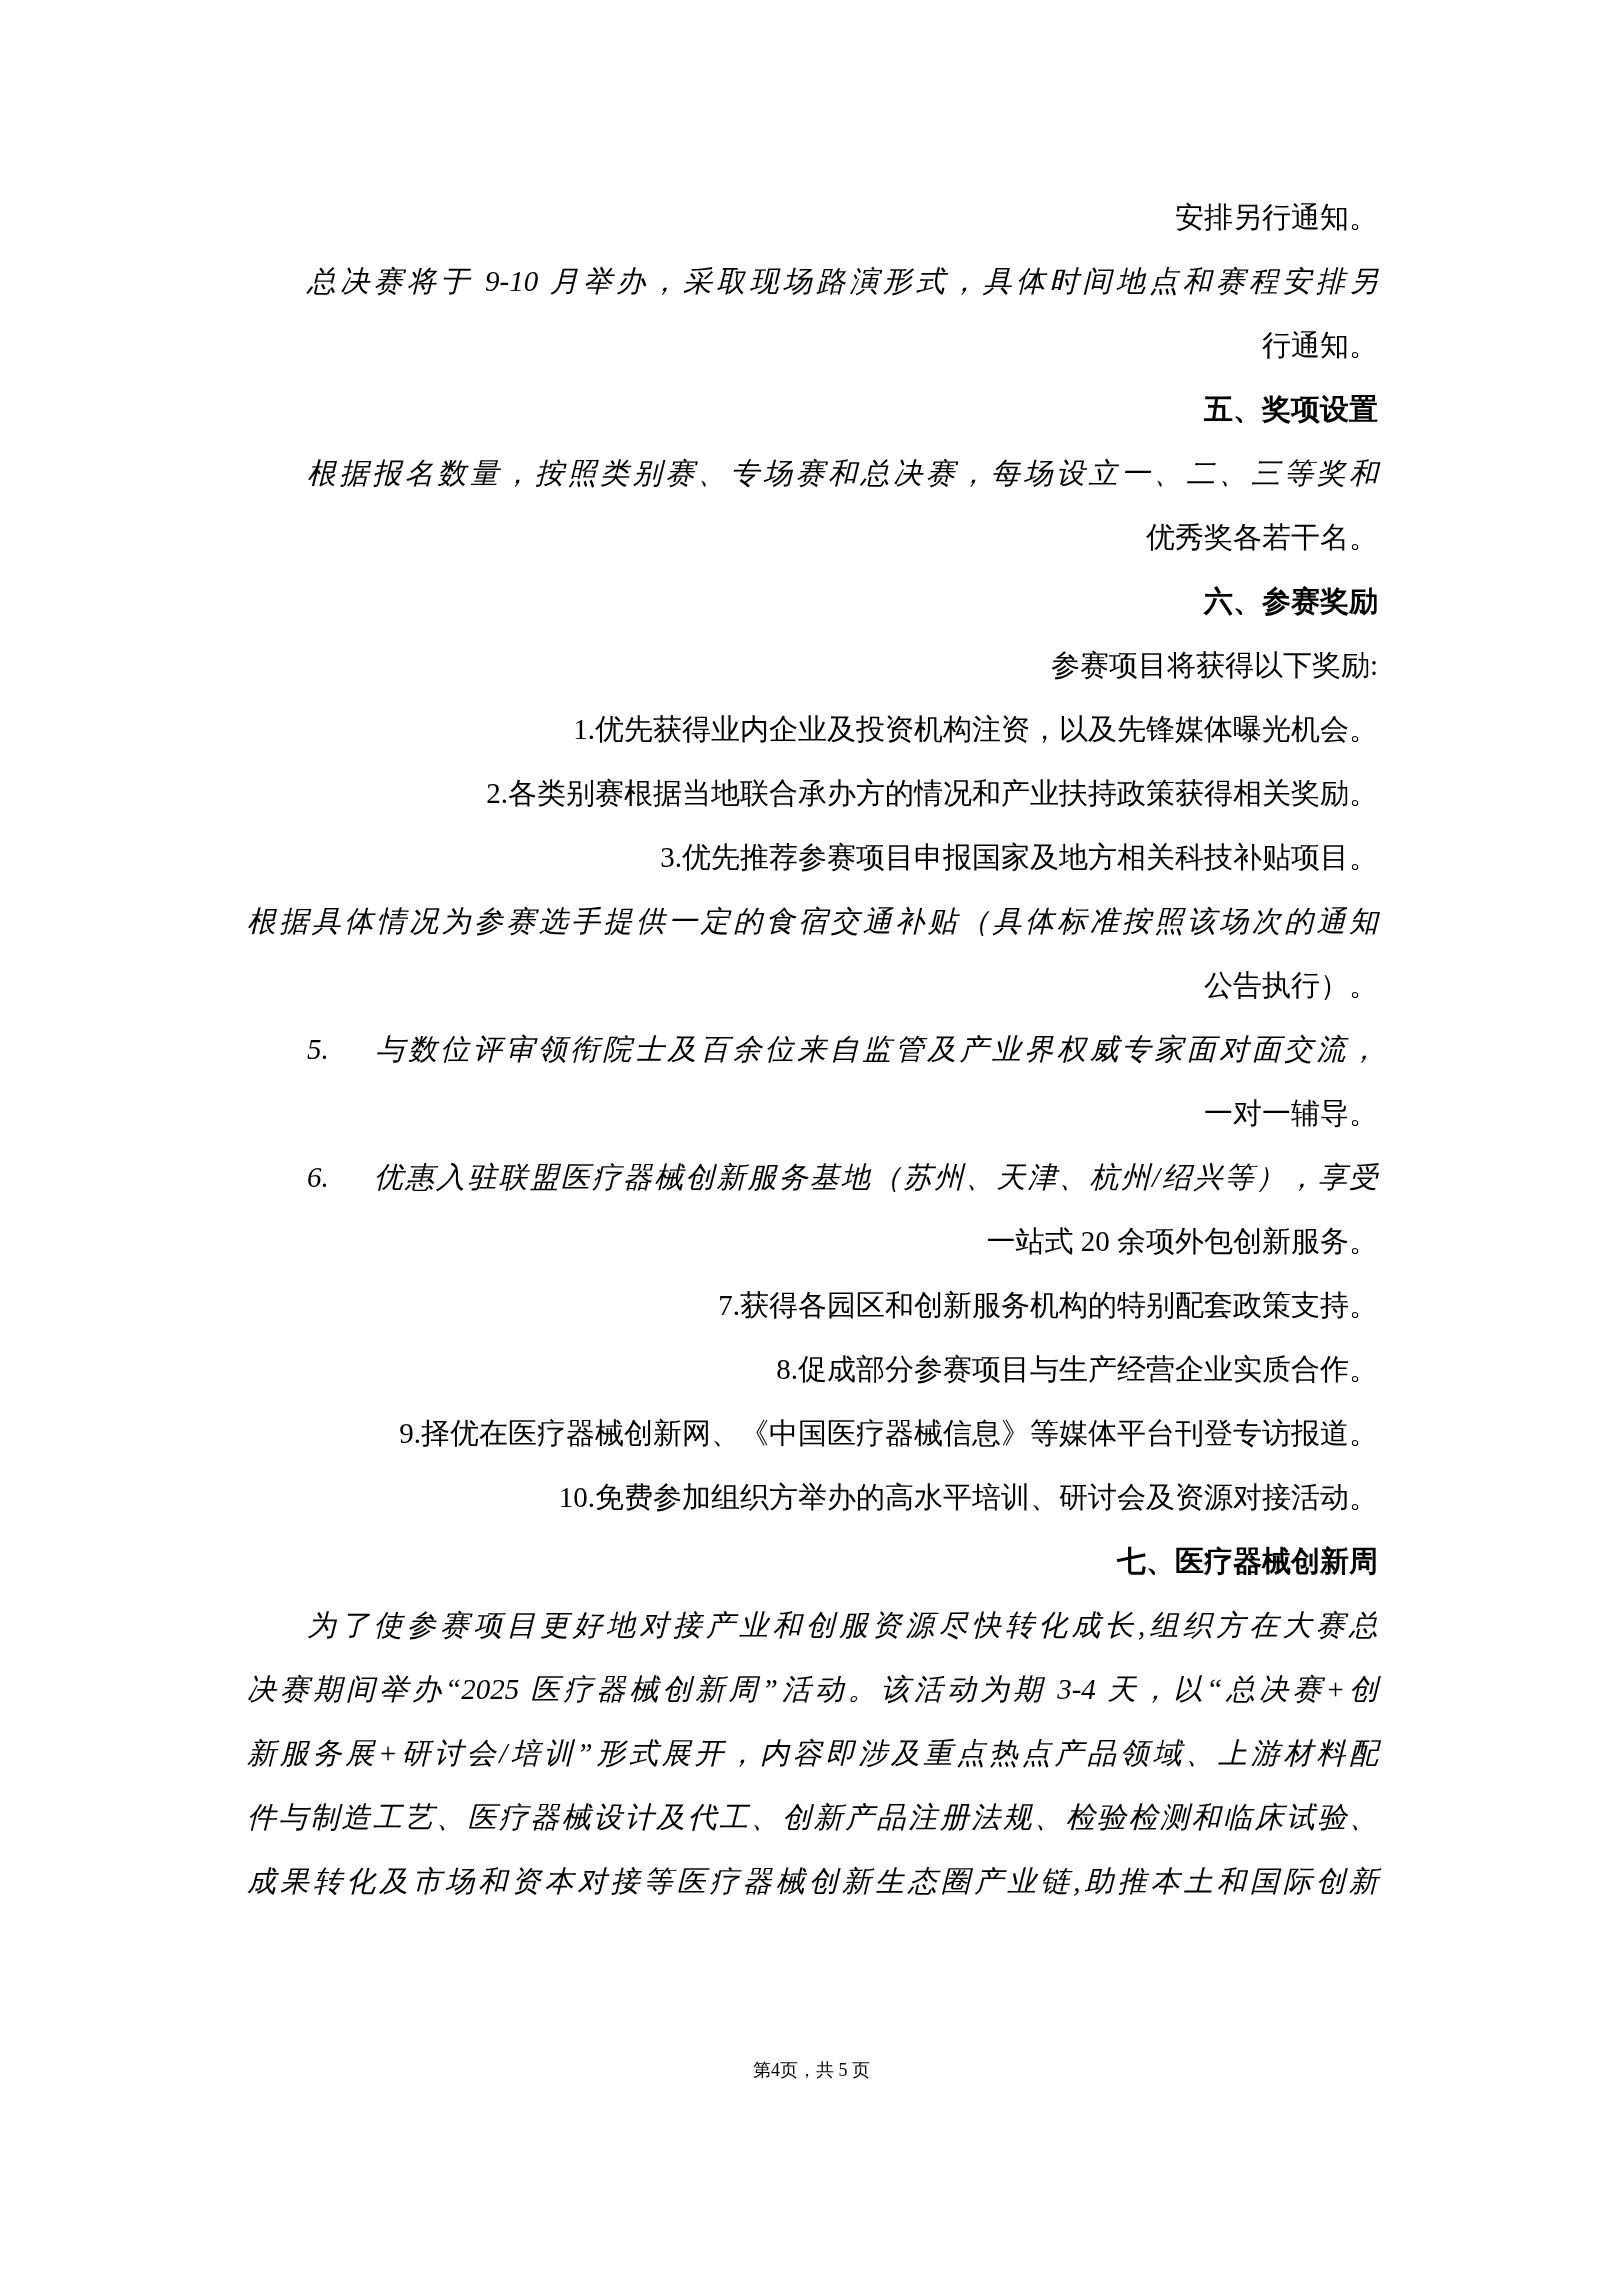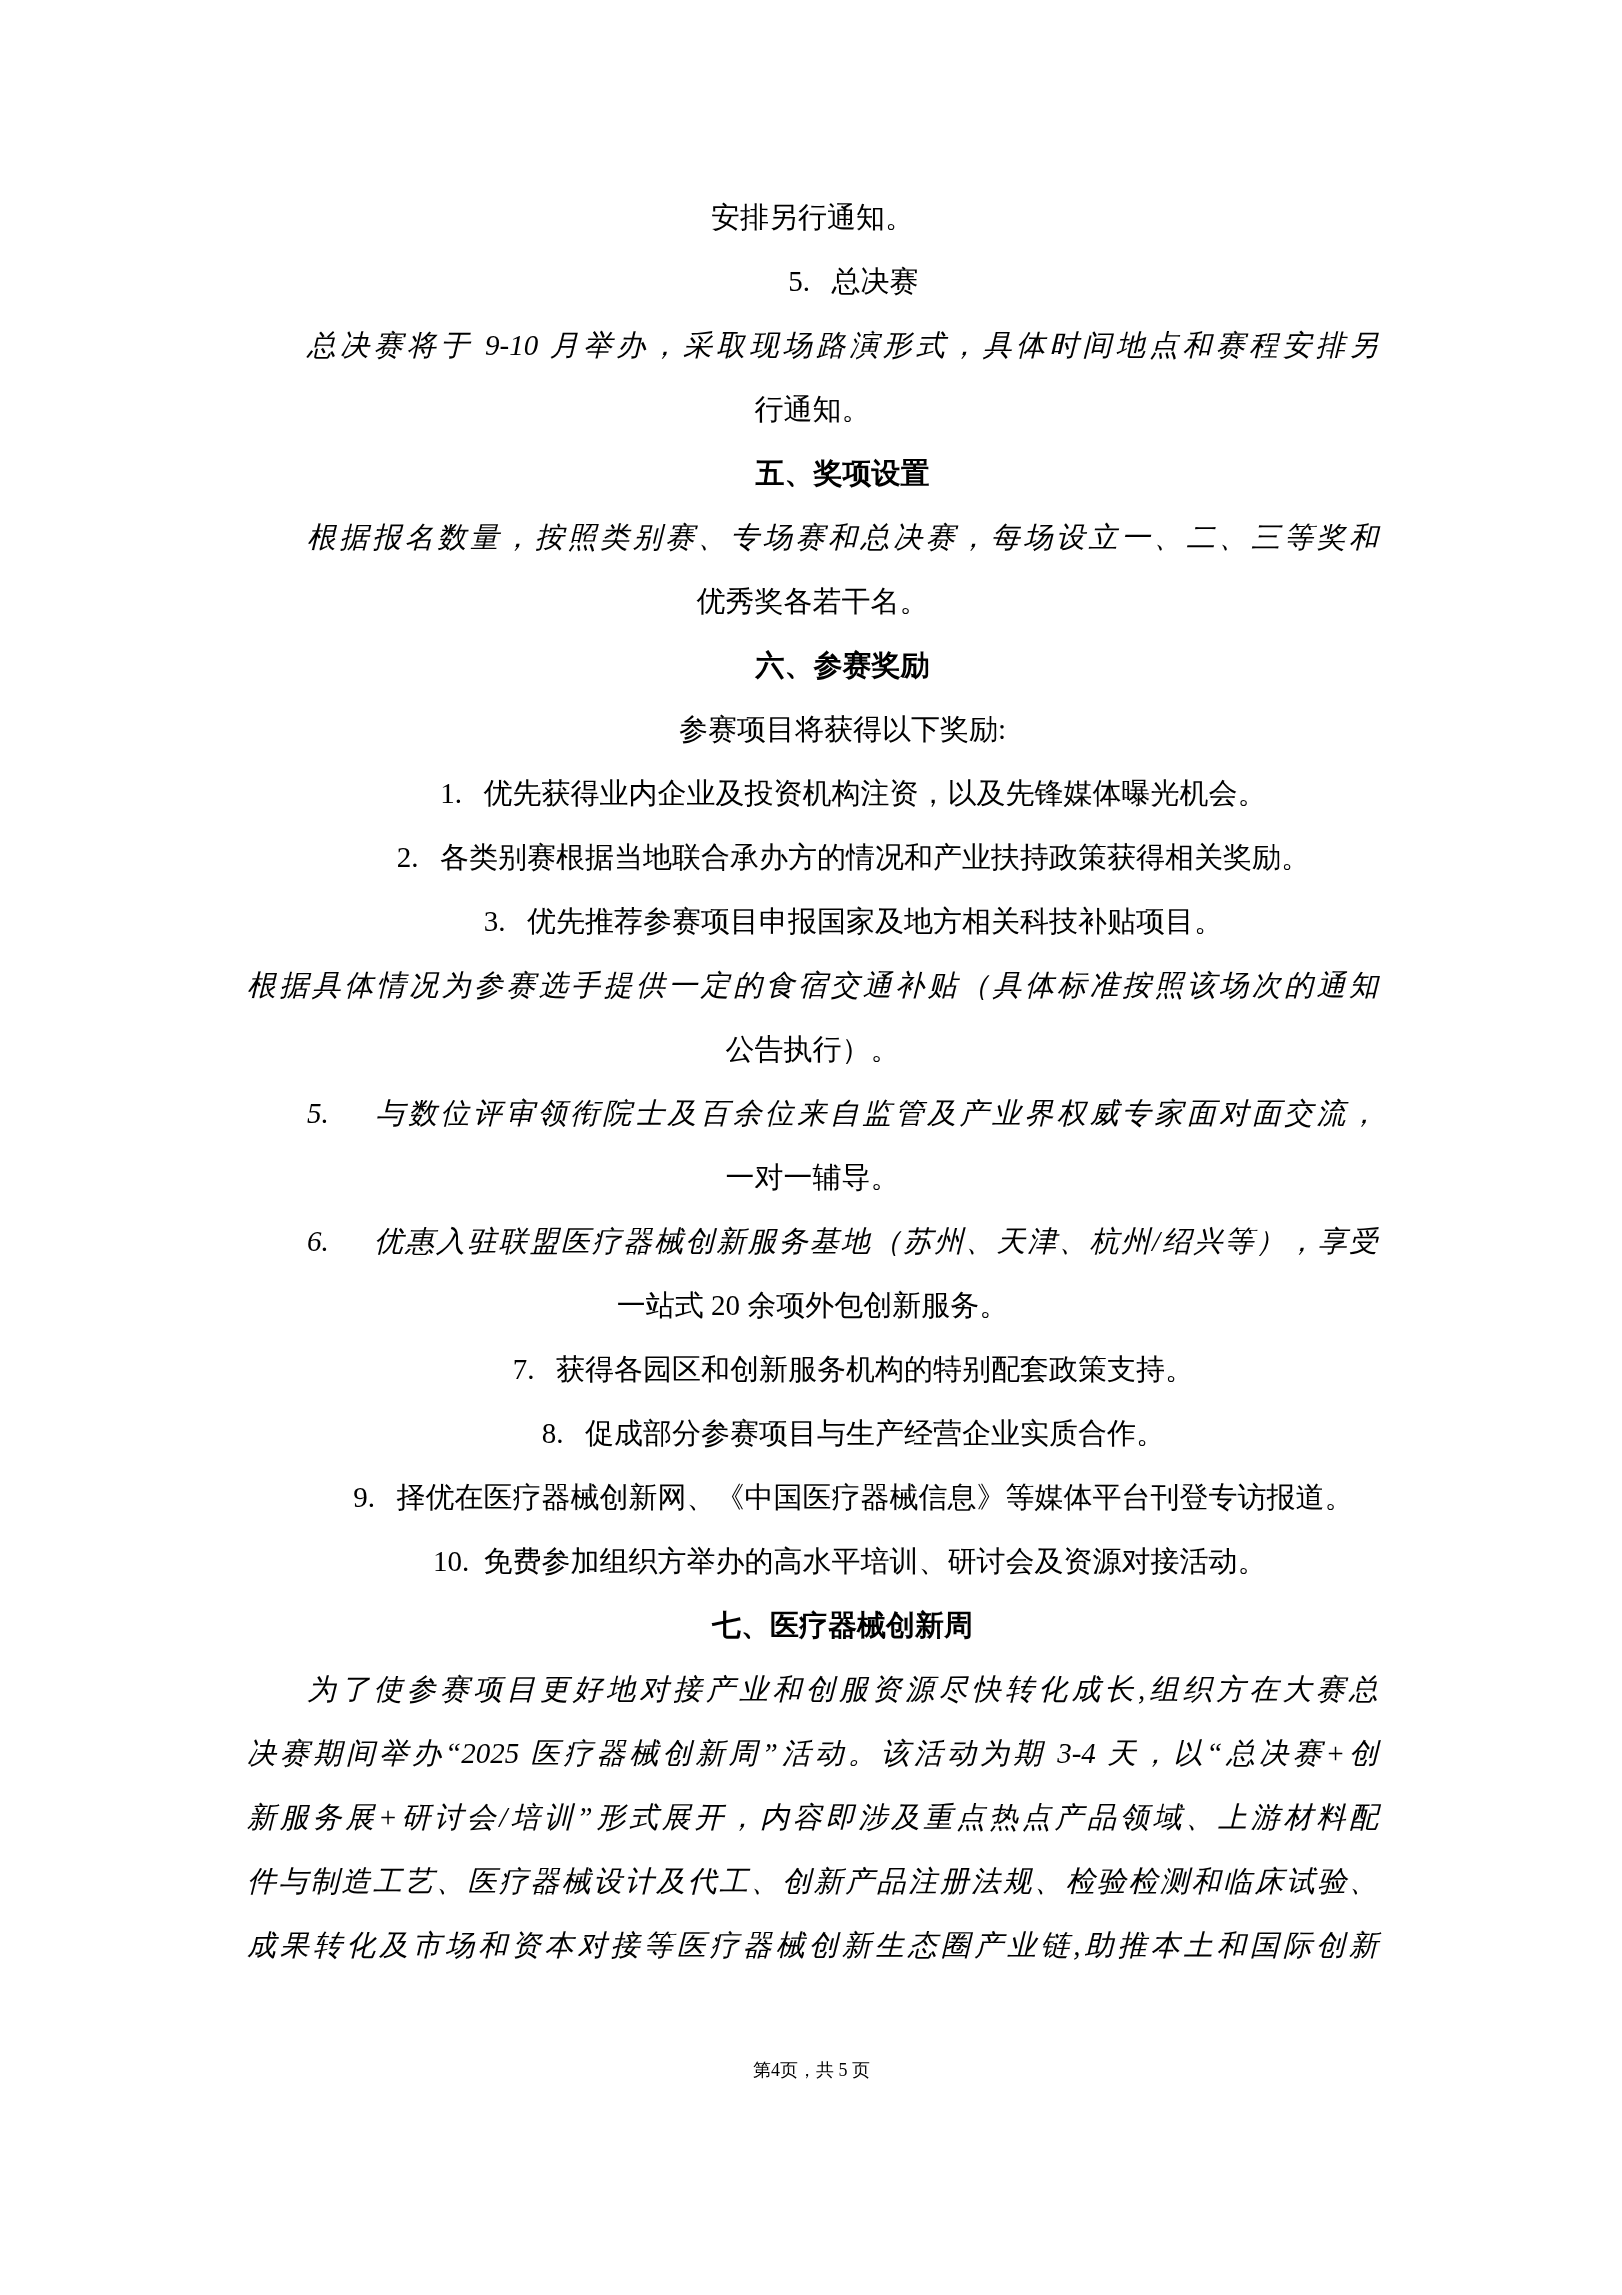--- a/index.html
+++ b/index.html
@@ -13,21 +13,21 @@
     margin:0 auto;
   }
   .doc-body {
     position:absolute;
     left:247px; top:185px;
     width:1131px;
   }
   .ln {
     font-size:29px;
     line-height:64px;
-    text-align:center;
+    text-align:right;
   }
   .ln.j {
     text-align:justify;
     text-align-last:justify;
     font-style:italic;
   }
   .indent, .item, .heading { padding-left:60px; }
   .heading {
     font-weight:bold;
     font-family:"Liberation Sans","DejaVu Sans",sans-serif;
@@ -44,21 +44,20 @@
     font-size:18px;
     line-height:26px;
   }
 </style>
 </head>
 <body>
 
 <div class="page">
   <div class="doc-body" id="doc-body">
       <div class="ln flush">安排另行通知。</div>
-      <div class="ln item"><span class="num">5.</span>总决赛</div>
       <div class="ln indent j">总决赛将于 9-10 月举办，采取现场路演形式，具体时间地点和赛程安排另</div>
       <div class="ln flush">行通知。</div>
       <div class="ln heading">五、奖项设置</div>
       <div class="ln indent j">根据报名数量，按照类别赛、专场赛和总决赛，每场设立一、二、三等奖和</div>
       <div class="ln flush">优秀奖各若干名。</div>
       <div class="ln heading">六、参赛奖励</div>
       <div class="ln indent">参赛项目将获得以下奖励:</div>
       <div class="ln item"><span class="num">1.</span>优先获得业内企业及投资机构注资，以及先锋媒体曝光机会。</div>
       <div class="ln item"><span class="num">2.</span>各类别赛根据当地联合承办方的情况和产业扶持政策获得相关奖励。</div>
       <div class="ln item"><span class="num">3.</span>优先推荐参赛项目申报国家及地方相关科技补贴项目。</div>

